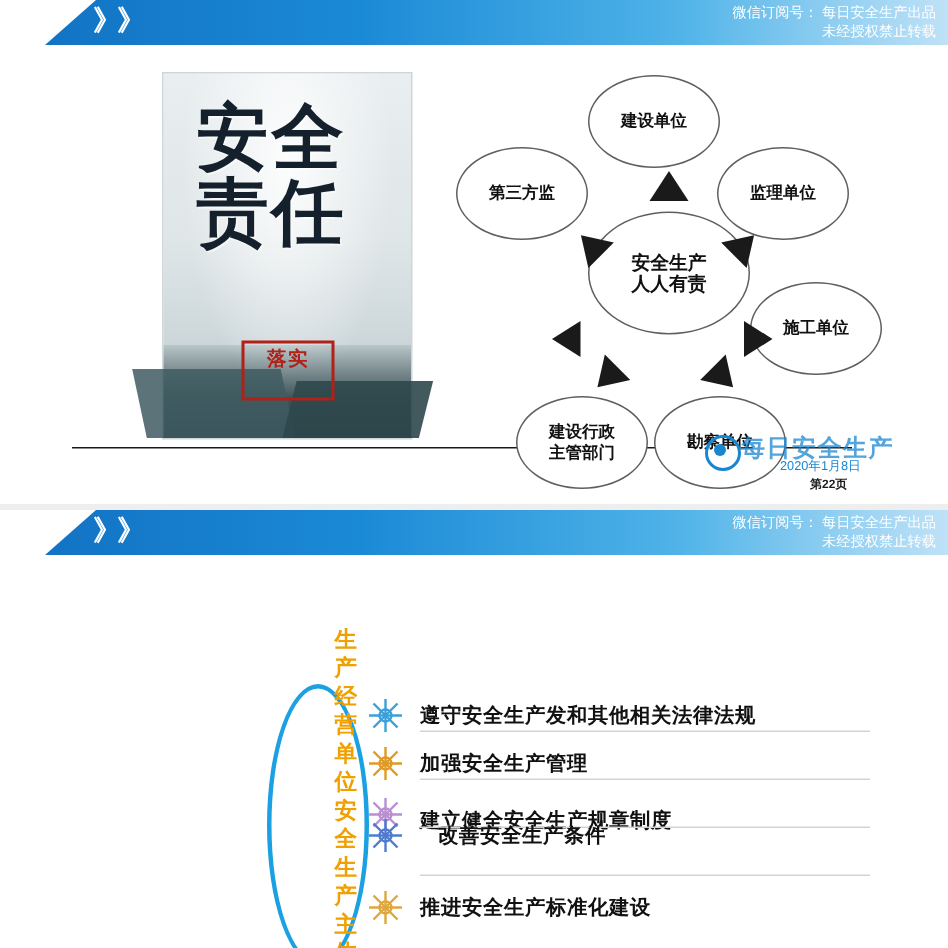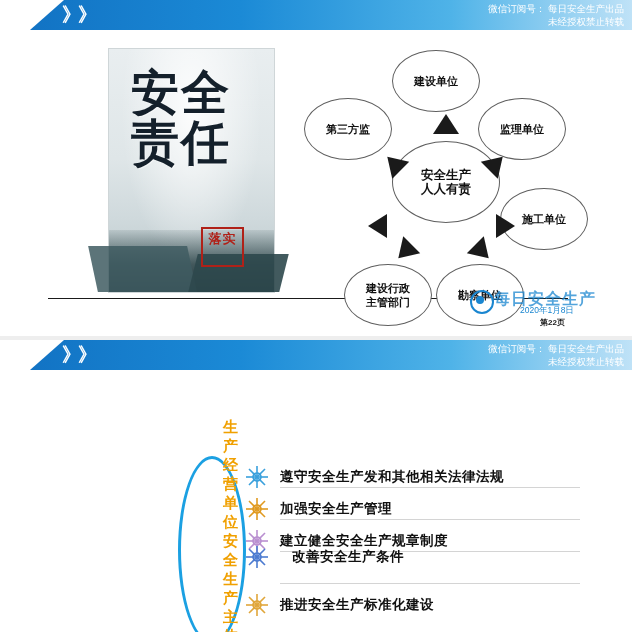--- a/index.html
+++ b/index.html
@@ -31,23 +31,23 @@
   .poster-mt{position:absolute;left:0;bottom:0;width:100%;height:62px;
           background:linear-gradient(180deg,rgba(80,105,110,.15) 0%,rgba(45,68,72,.85) 55%,rgba(25,45,50,.95) 100%);}
   .poster-mt:before{content:"";position:absolute;left:-10%;bottom:0;width:60%;height:46px;
           background:#3f5c61;transform:skewX(12deg);opacity:.85;}
   .poster-mt:after{content:"";position:absolute;right:-6%;bottom:0;width:55%;height:38px;
           background:#2e484d;transform:skewX(-14deg);opacity:.9;}
   .poster-cal{position:absolute;left:22px;top:18px;width:118px;height:150px;
           color:#14202b;font-family:"DejaVu Serif","Liberation Serif",serif;font-weight:bold;
           font-size:48px;line-height:50px;text-align:left;letter-spacing:2px;
           text-shadow:1px 1px 0 rgba(255,255,255,.5);}
-  .poster-seal{position:absolute;left:52px;top:178px;width:43px;height:40px;border:2px solid #b02118;
+  .poster-seal{position:absolute;left:52px;top:178px;width:62px;height:40px;border:2px solid #b02118;
           color:#b02118;font-size:13px;font-weight:bold;line-height:17px;text-align:center;
-          padding-top:1px;box-sizing:border-box;letter-spacing:1px;margin-left:40px;}
+          padding-top:1px;box-sizing:border-box;letter-spacing:1px;}
   .hr-line{position:absolute;left:48px;top:298px;width:520px;height:1px;background:#1a1a1a;}
 
   
   .diagram{position:absolute;left:270px;top:36px;width:350px;height:290px;}
   .ell{position:absolute;border:1.4px solid #5f5f5f;border-radius:50%;background:#ffffff;
        display:flex;align-items:center;justify-content:center;text-align:center;
        font-size:11px;color:#111;line-height:14px;font-weight:bold;}
   .ell.center{font-size:12.5px;}
   .arw{position:absolute;width:0;height:0;}
 
@@ -179,21 +179,21 @@
           <line x1="5" y1="5" x2="21" y2="21"></line>
                 <line x1="21" y1="5" x2="5" y2="21"></line>
           <circle cx="13" cy="13" r="4"></circle>
               </g>
             </svg>
         </span>
         <span class="row-txt">加强安全生产管理</span>
       </div>
       <div class="row-line" style="top:145px;"></div>
 
-      <div class="row" style="top:152px;">
+      <div class="row" style="top:152px;align-items:flex-end;">
         <span class="snow">
           <svg width="26" height="26" viewBox="0 0 26 26">
               <g stroke="#b98fd0" stroke-width="1.6" fill="none">
           <line x1="13" y1="2" x2="13" y2="24"></line>
                 <line x1="2" y1="13" x2="24" y2="13"></line>
           <line x1="5" y1="5" x2="21" y2="21"></line>
                 <line x1="21" y1="5" x2="5" y2="21"></line>
           <circle cx="13" cy="13" r="4"></circle>
               </g>
             </svg>

